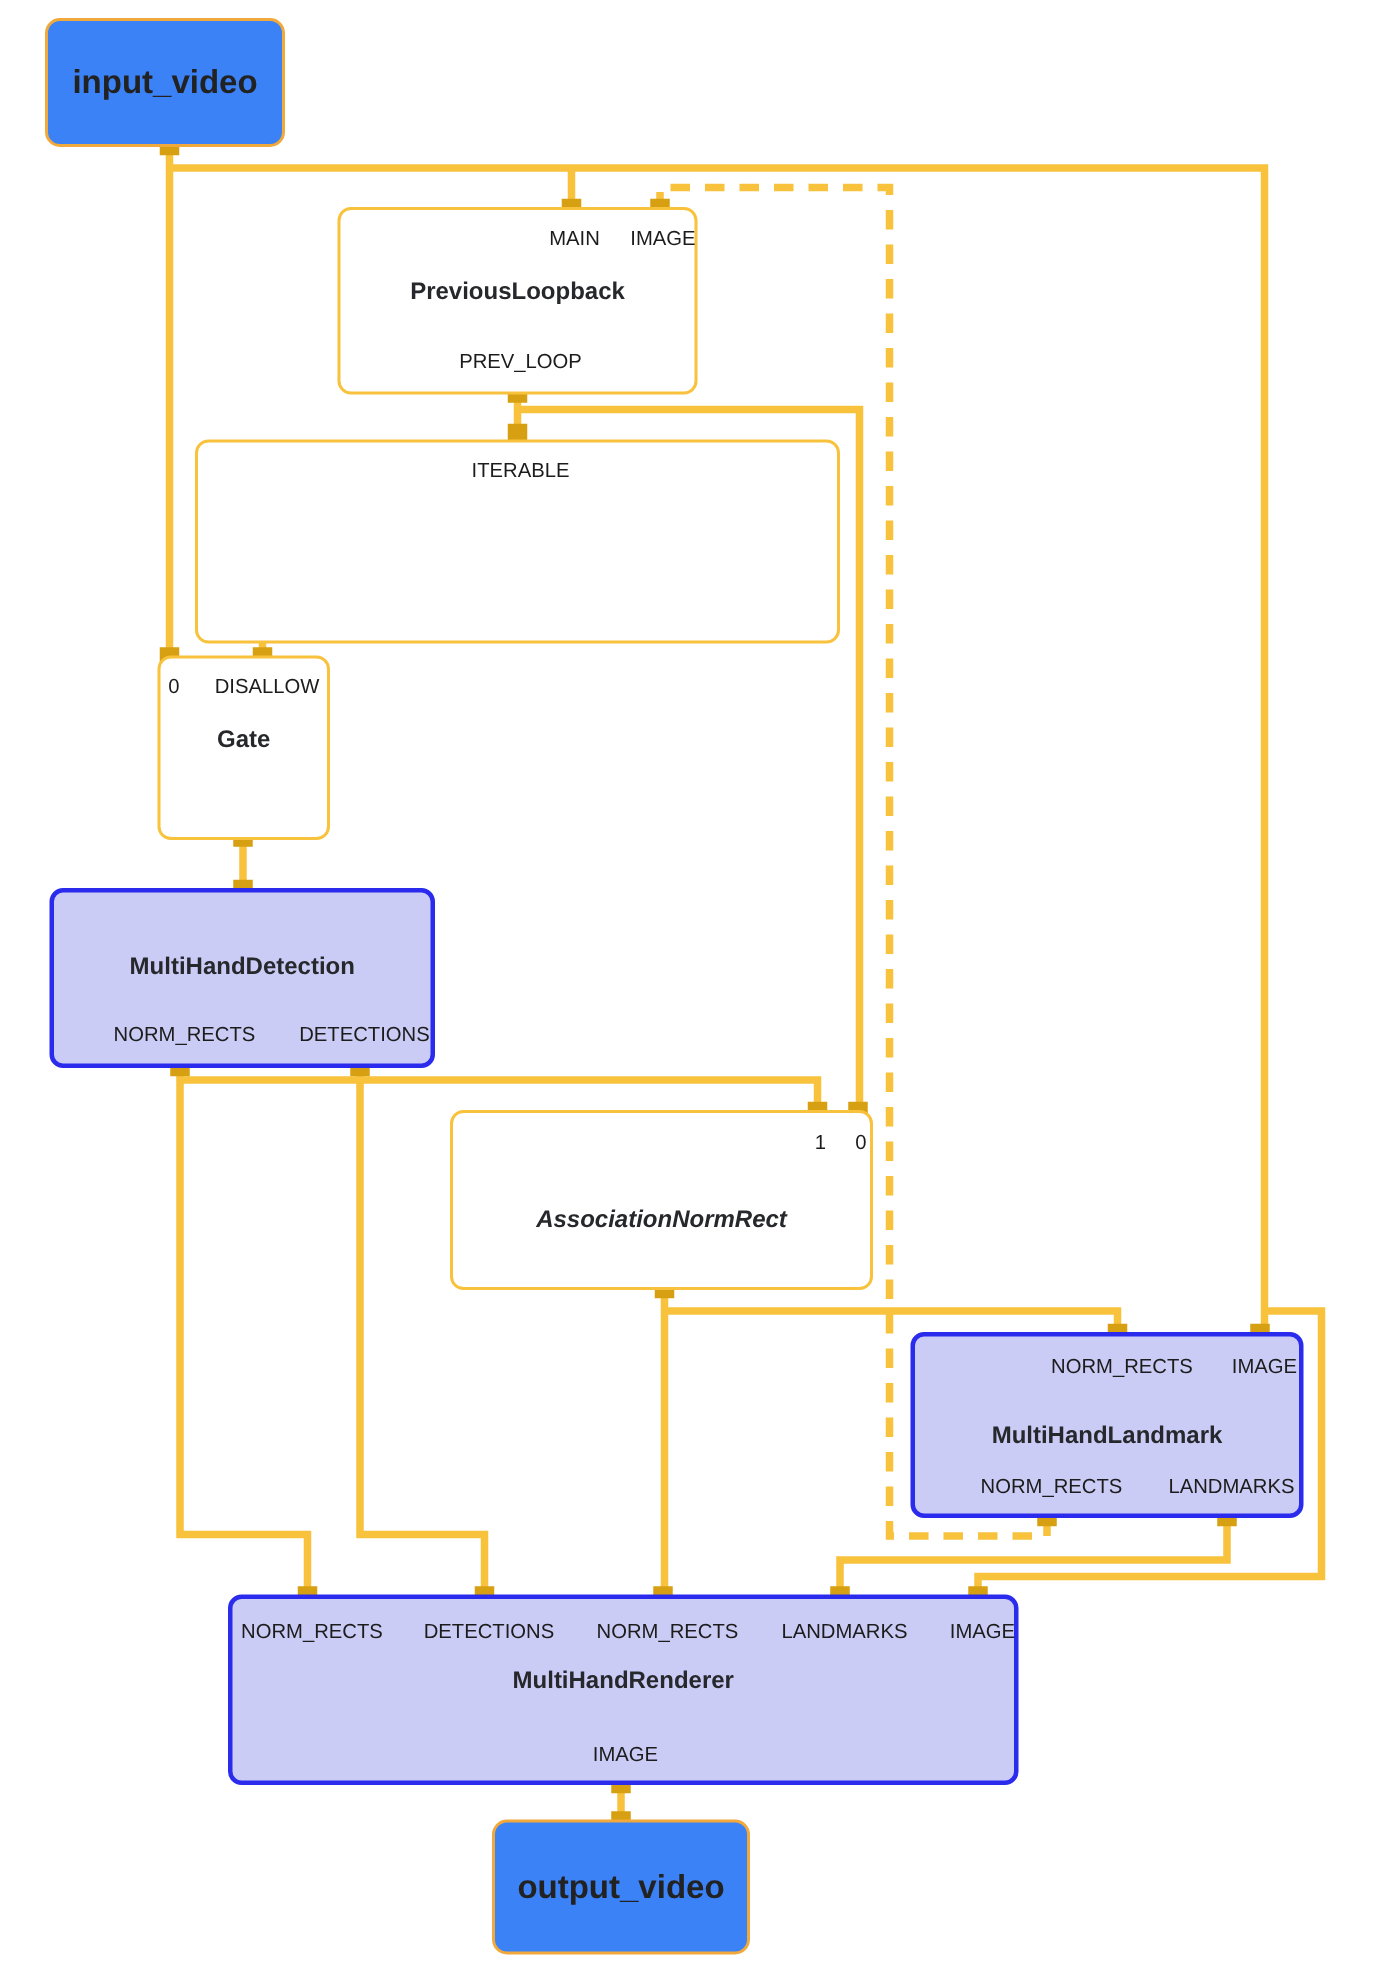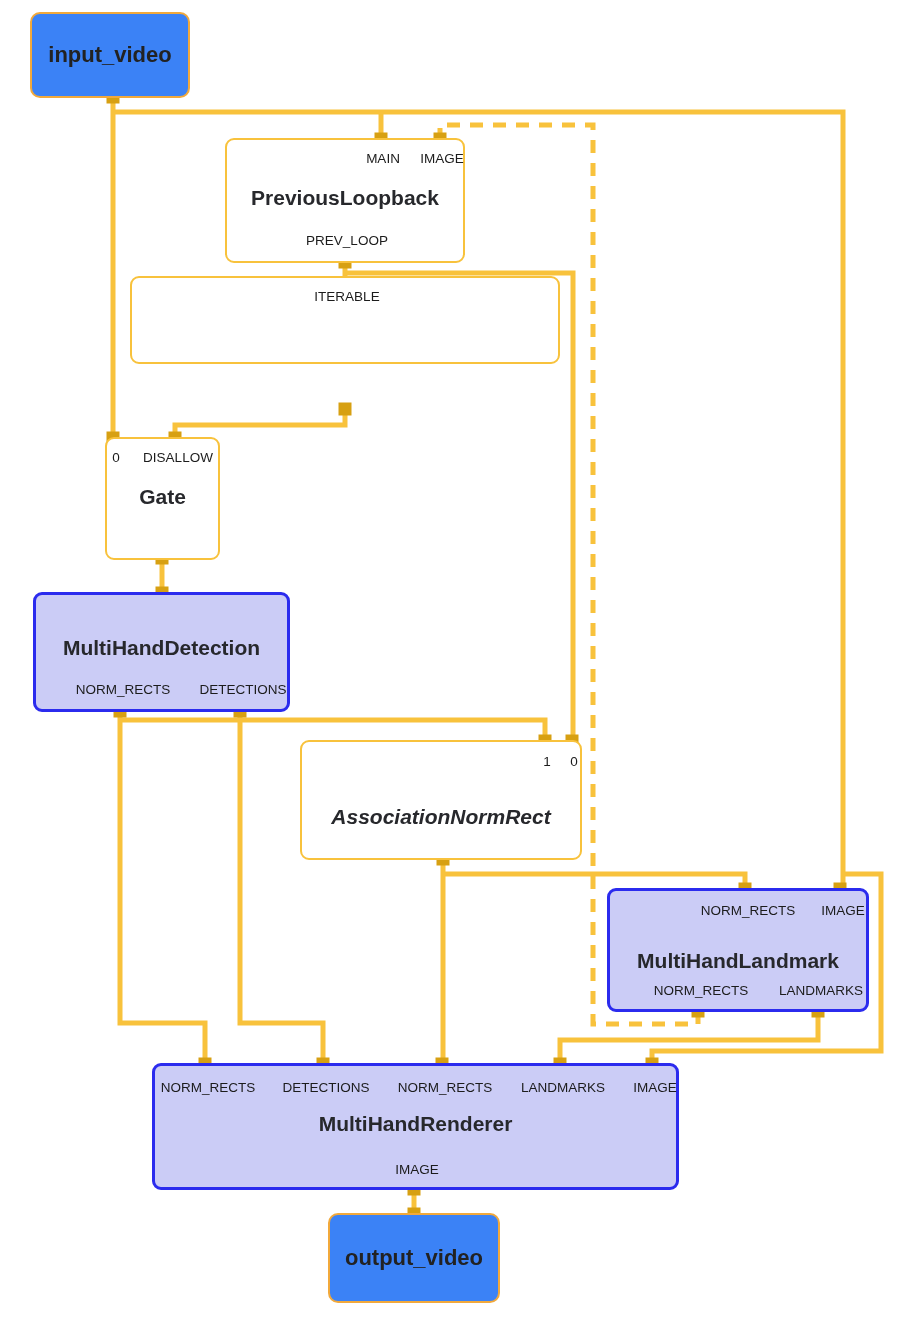--- a/index.html
+++ b/index.html
@@ -14,21 +14,21 @@
   .node{position:absolute;box-sizing:border-box;border-radius:9px;}
   .node-io{
     background:#3b82f6;border:2.5px solid #F2A93B;border-radius:10px;
     display:flex;align-items:center;justify-content:center;
   }
   .node-io .io-label{font-size:22px;font-weight:700;color:#222;}
   .node-sub{background:#ffffff;border:2.5px solid #F8C23C;}
   .node-calc{background:#CBCCF6;border:3px solid #2B2BEE;}
   .title{
     position:absolute;left:0;right:0;text-align:center;
-    font-size:21px;font-weight:700;color:#27282c;white-space:nowrap;
+    font-size:16px;font-weight:700;color:#27282c;white-space:nowrap;
   }
   .port-label{
     position:absolute;transform:translateX(-50%);
     font-size:13.5px;font-weight:400;color:#1c1c1c;white-space:nowrap;
   }
 </style>
 </head>
 <body>
 
 <div id="canvas">
@@ -85,21 +85,21 @@
     <span class="io-label">input_video</span>
   </div>
 
   <div class="node node-sub" style="left:225px;top:138px;width:240px;height:125px;">
     <span class="port-label" style="left:156px;top:11px;">MAIN</span>
     <span class="port-label" style="left:215px;top:11px;">IMAGE</span>
     <div class="title" style="top:46px;">PreviousLoopback</div>
     <span class="port-label" style="left:120px;top:93px;">PREV_LOOP</span>
   </div>
 
-  <div class="node node-sub" style="left:130px;top:276px;width:430px;height:88px;">
+  <div class="node node-sub" style="left:130px;top:293px;width:430px;height:136px;">
     <span class="port-label" style="left:215px;top:11px;">ITERABLE</span>
   </div>
 
   <div class="node node-sub" style="left:105px;top:437px;width:115px;height:123px;">
     <span class="port-label" style="left:9px;top:11px;">0</span>
     <span class="port-label" style="left:71px;top:11px;">DISALLOW</span>
     <div class="title" style="top:46px;">Gate</div>
   </div>
 
   <div class="node node-calc" style="left:33px;top:592px;width:257px;height:120px;padding-left:24px;">

